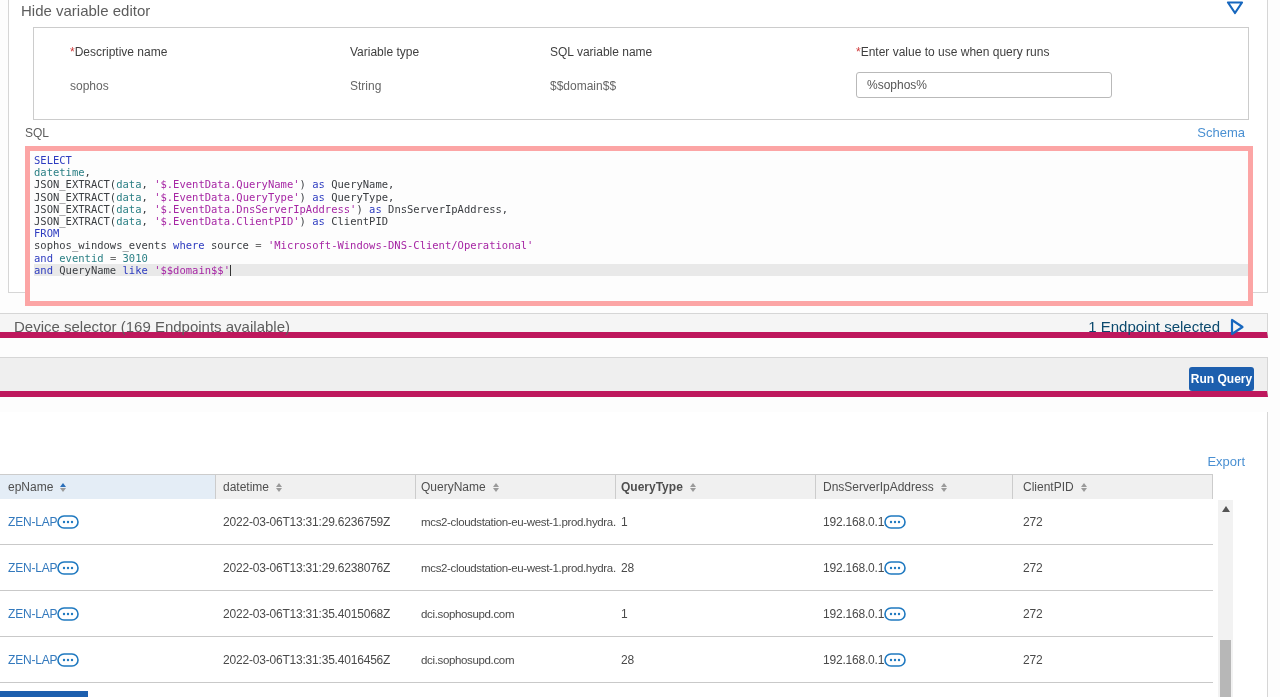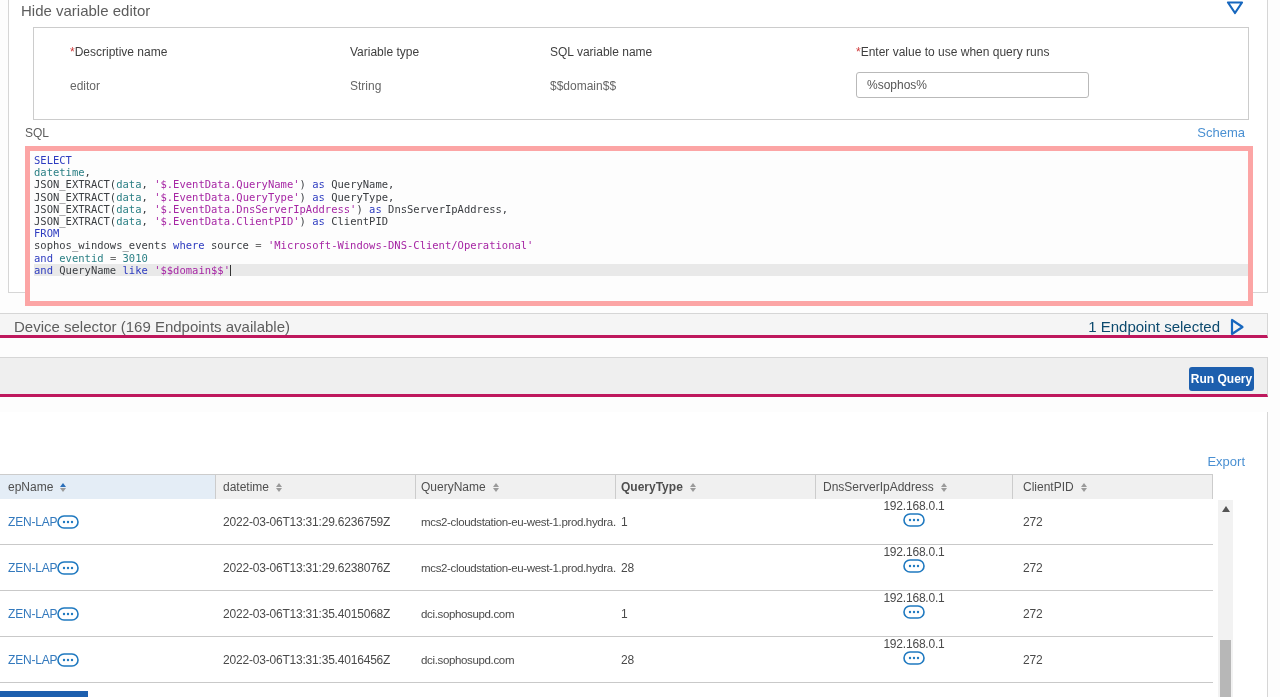--- a/index.html
+++ b/index.html
@@ -12,41 +12,41 @@
   .vh-header { position:absolute; left:12px; top:2px; font-size:15px; color:#5d5d5d; }
   .chev { display:inline-block; }
   .vh-chev { position:absolute; right:22px; top:0; cursor:pointer; }
 
   .var-box { position:absolute; left:24px; top:27px; right:18px; height:93px;
              border:1px solid #ccc; background:#fff; }
   .var-label { position:absolute; top:17px; font-size:12px; color:#3f3f3f; }
   .var-value { position:absolute; top:51px; font-size:12px; color:#666; }
   .req { color:#cf3b3b; }
   .lx1 { left:36px; } .lx2 { left:316px; } .lx3 { left:516px; } .lx4 { left:822px; }
-  .var-input { position:absolute; left:822px; top:44px; width:233px; height:26px;
+  .var-input { position:absolute; left:822px; top:44px; width:256px; height:26px;
                border:1px solid #b9b9b9; border-radius:3px; font-size:12px; color:#555;
                padding:0 10px; font-family:"Liberation Sans", sans-serif; background:#fff; }
 
   .sql-label { position:absolute; left:16px; top:126px; font-size:12px; color:#5d5d5d; }
   .schema-link { position:absolute; right:22px; top:125px; font-size:13px; color:#4a90d2;
                  text-decoration:none; cursor:pointer; }
 
   .sql-box { position:absolute; left:16px; top:146px; right:14px; height:160px;
              border:5px solid #fca5a5; background:#fdfdfd; overflow:hidden; }
   .sql-code { padding:3px 0 0 4px; font-family:"DejaVu Sans Mono", monospace;
               font-size:10.5px; line-height:12.2px; white-space:pre; }
   .sql-line { height:12.2px; }
   .sql-line.active { background:#e9e9e9; }
   .tk-k { color:#2d3bc0; } .tk-t { color:#2a7f84; } .tk-s { color:#a626a4; }
   .tk-d { color:#3a3d41; } .tk-o { color:#6e6e6e; } .tk-n { color:#2a7f84; }
   .caret { display:inline-block; width:1px; height:11px; background:#333; vertical-align:-2px; }
 
   
   .bar { position:absolute; left:0; width:1268px; background:#f5f5f5;
-         border-top:1px solid #d6d6d6; border-bottom:3px solid #be185d; border-right:1px solid #d6d6d6; }
+         border-top:1px solid #d6d6d6; border-bottom:6px solid #be185d; border-right:1px solid #d6d6d6; }
   .device-bar { top:313px; height:25px; }
   .device-bar .bar-title { position:absolute; left:14px; top:4px; font-size:15px; color:#5d5d5d; }
   .endpoint-sel { position:absolute; right:47px; top:4px; font-size:15px; color:#0c4a6e; }
   .dev-chev { position:absolute; right:22px; top:3px; cursor:pointer; }
 
   .run-strip { top:357px; height:40px; background:#efefef; }
   .run-btn { position:absolute; right:13px; top:9px; width:65px; height:24px;
              background:#1d5fae; border:none; border-radius:3px; color:#fff;
              font-size:12px; font-weight:600; font-family:"Liberation Sans", sans-serif; cursor:pointer; }
 
@@ -75,21 +75,21 @@
   .sort .dn { border-top:4px solid #9a9a9a; }
   .sort.asc .up { border-bottom-color:#2a6fba; }
 
   .tbody { position:absolute; left:0; top:87px; }
   .trow { border-bottom:1px solid #c9c9c9; height:46px; background:#fff; }
   .cell { display:flex; align-items:center; font-size:12px; color:#4a4a4a;
           padding-left:8px; overflow:hidden; white-space:nowrap; letter-spacing:-0.2px; }
   .cell a { color:#3379bd; text-decoration:none; cursor:pointer; }
   .c-split { padding-right:8px; }
   .c-dt { padding-left:7px; } .c-qn { padding-left:5px; font-size:11.5px; letter-spacing:-0.35px; }
-  .c-qt { padding-left:5px; } .c-dns { padding-left:7px;flex-direction:column; } .c-pid { padding-left:10px; }
+  .c-qt { padding-left:5px; } .c-dns { padding-left:7px; } .c-pid { padding-left:10px; }
   .pill { flex:0 0 auto; cursor:pointer; }
 
   
   .vscroll { position:absolute; left:1218px; top:88px; width:15px; height:197px; background:#f2f2f2; }
   .vscroll .uparrow { position:absolute; left:3.5px; top:6px; width:0; height:0;
         border-left:4px solid transparent; border-right:4px solid transparent;
         border-bottom:6px solid #555; cursor:pointer; }
   .vthumb { position:absolute; left:2px; top:140px; width:11px; height:57px; background:#b7b7b7; cursor:pointer; }
 
   
@@ -107,21 +107,21 @@
           <polygon points="3,2.5 17,2.5 10,13" fill="none" stroke="#1767be" stroke-width="2.2" stroke-linejoin="round"></polygon>
         </svg>
     </span>
 
     <div class="var-box">
       <div class="var-label lx1"><span class="req">*</span><span>Descriptive name</span></div>
       <div class="var-label lx2">Variable type</div>
       <div class="var-label lx3">SQL variable name</div>
       <div class="var-label lx4"><span class="req">*</span><span>Enter value to use when query runs</span></div>
 
-      <div class="var-value lx1">editor</div>
+      <div class="var-value lx1">sophos</div>
       <div class="var-value lx2">String</div>
       <div class="var-value lx3">$$domain$$</div>
       <input class="var-input" type="text" value="%sophos%" style="">
     </div>
 
     <div class="sql-label">SQL</div>
     <a class="schema-link">Schema</a>
 
     <div class="sql-box">
       <div class="sql-code"><div class="sql-line"><span class="tk-k">SELECT</span></div><div class="sql-line"><span class="tk-t">datetime</span><span class="tk-d">,</span></div><div class="sql-line"><span class="tk-d">JSON_EXTRACT(</span><span class="tk-t">data</span><span class="tk-d">, </span><span class="tk-s">'$.EventData.QueryName'</span><span class="tk-d">) </span><span class="tk-k">as</span><span class="tk-d"> QueryName,</span></div><div class="sql-line"><span class="tk-d">JSON_EXTRACT(</span><span class="tk-t">data</span><span class="tk-d">, </span><span class="tk-s">'$.EventData.QueryType'</span><span class="tk-d">) </span><span class="tk-k">as</span><span class="tk-d"> QueryType,</span></div><div class="sql-line"><span class="tk-d">JSON_EXTRACT(</span><span class="tk-t">data</span><span class="tk-d">, </span><span class="tk-s">'$.EventData.DnsServerIpAddress'</span><span class="tk-d">) </span><span class="tk-k">as</span><span class="tk-d"> DnsServerIpAddress,</span></div><div class="sql-line"><span class="tk-d">JSON_EXTRACT(</span><span class="tk-t">data</span><span class="tk-d">, </span><span class="tk-s">'$.EventData.ClientPID'</span><span class="tk-d">) </span><span class="tk-k">as</span><span class="tk-d"> ClientPID</span></div><div class="sql-line"><span class="tk-k">FROM</span></div><div class="sql-line"><span class="tk-d">sophos_windows_events </span><span class="tk-k">where</span><span class="tk-d"> source </span><span class="tk-o">=</span><span class="tk-d"> </span><span class="tk-s">'Microsoft-Windows-DNS-Client/Operational'</span></div><div class="sql-line"><span class="tk-k">and</span><span class="tk-d"> </span><span class="tk-t">eventid</span><span class="tk-d"> </span><span class="tk-o">=</span><span class="tk-d"> </span><span class="tk-n">3010</span></div><div class="sql-line active"><span class="tk-k">and</span><span class="tk-d"> QueryName </span><span class="tk-k">like</span><span class="tk-d"> </span><span class="tk-s">'$$domain$$'</span><span class="caret"></span></div></div>

